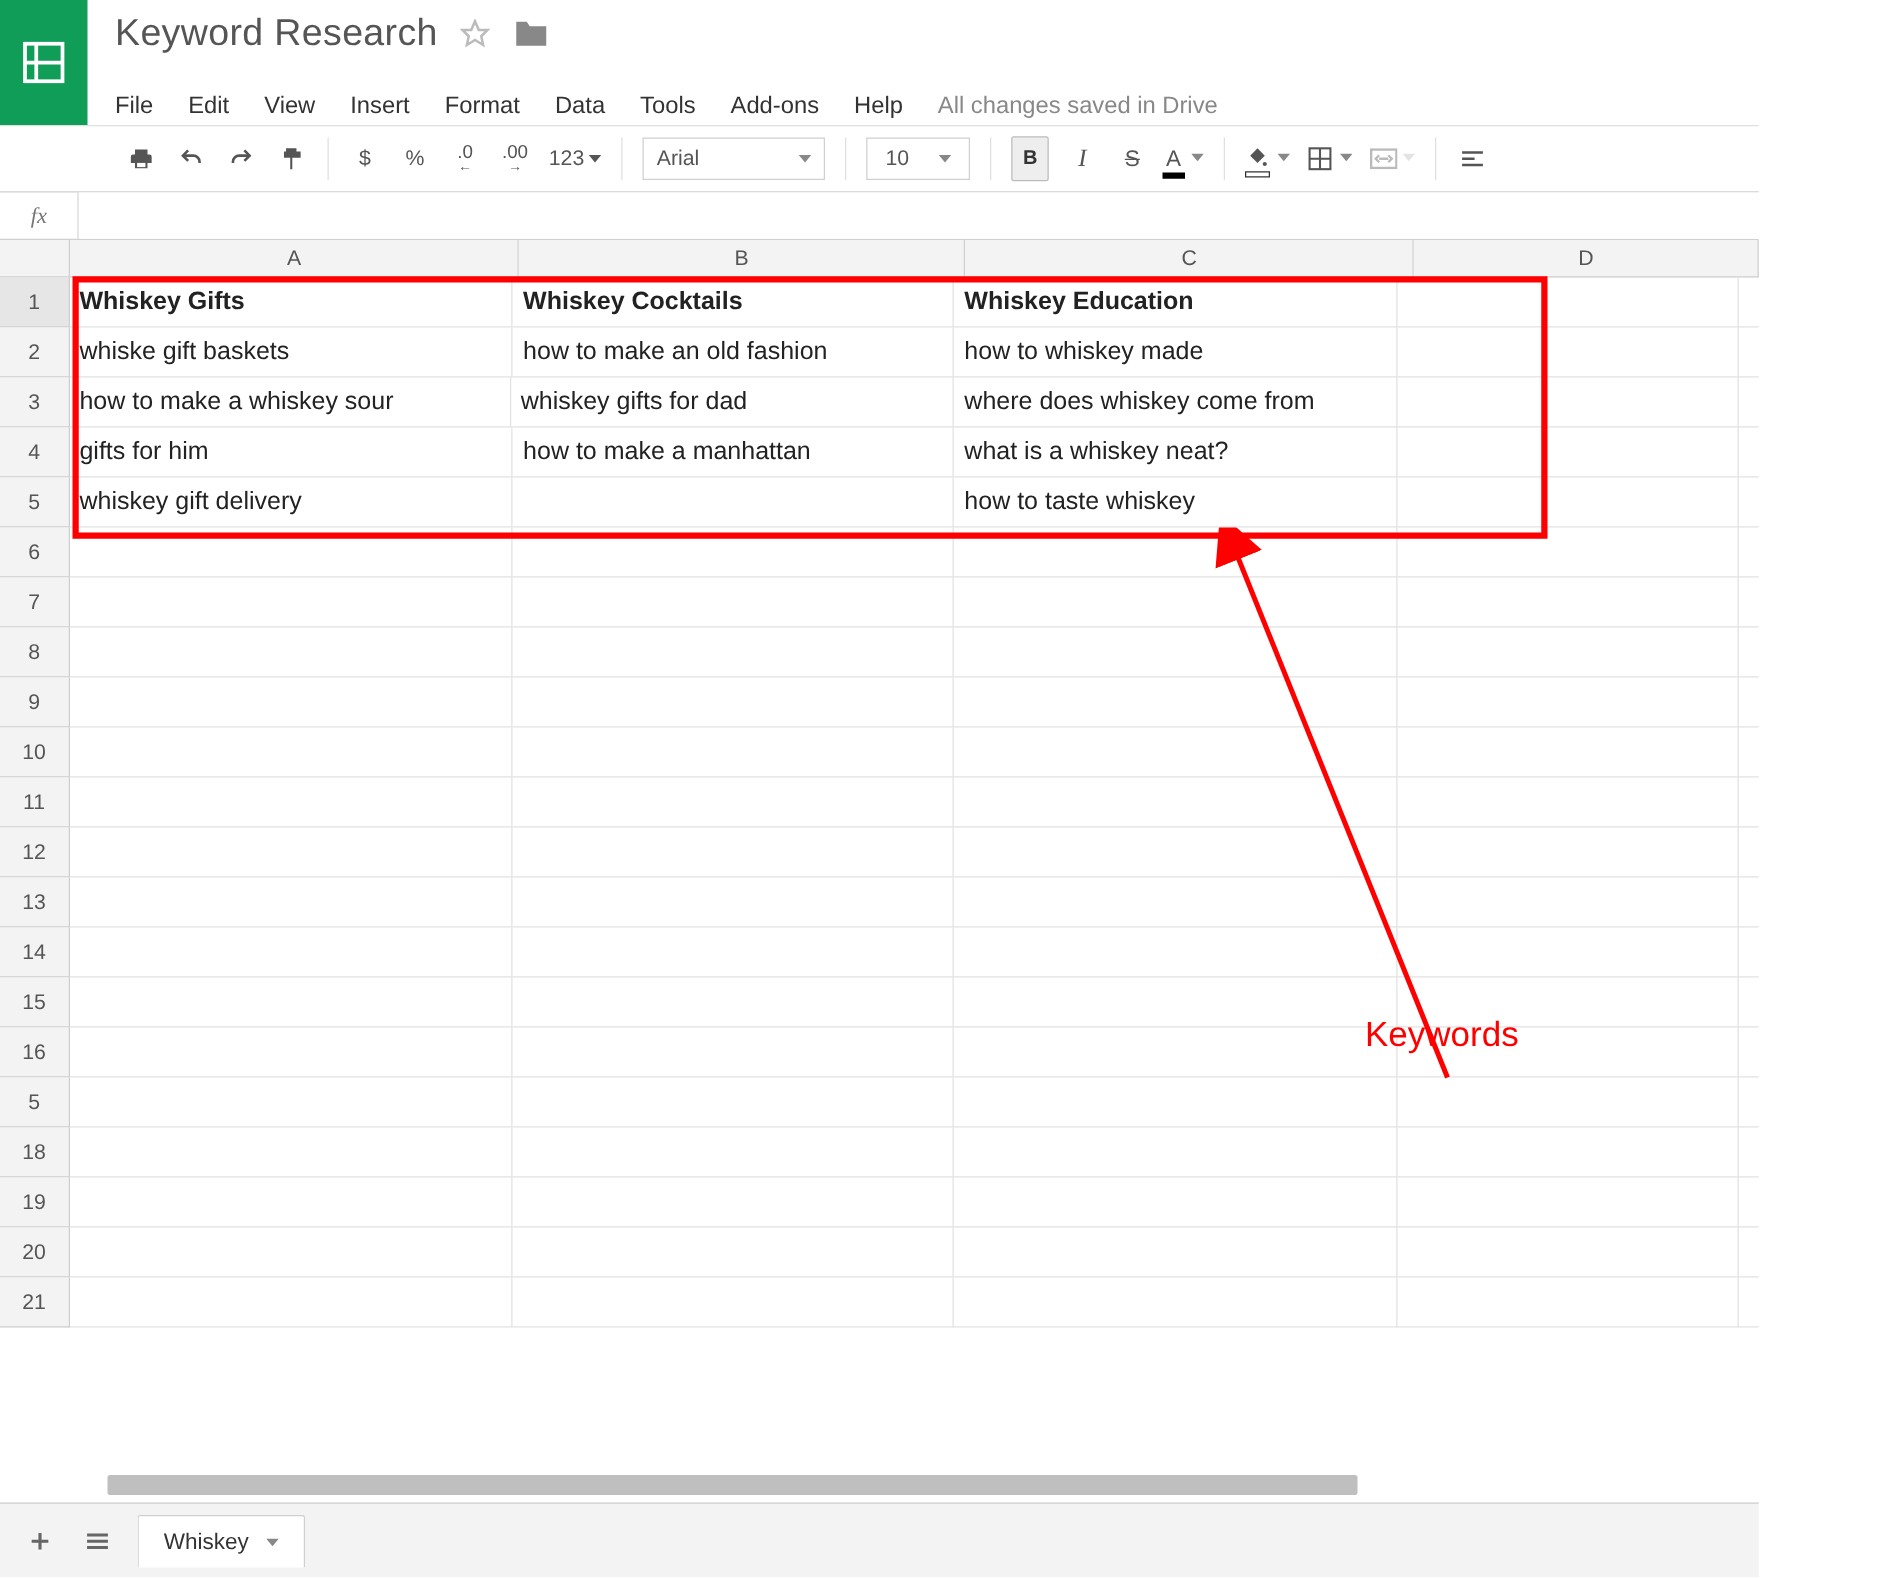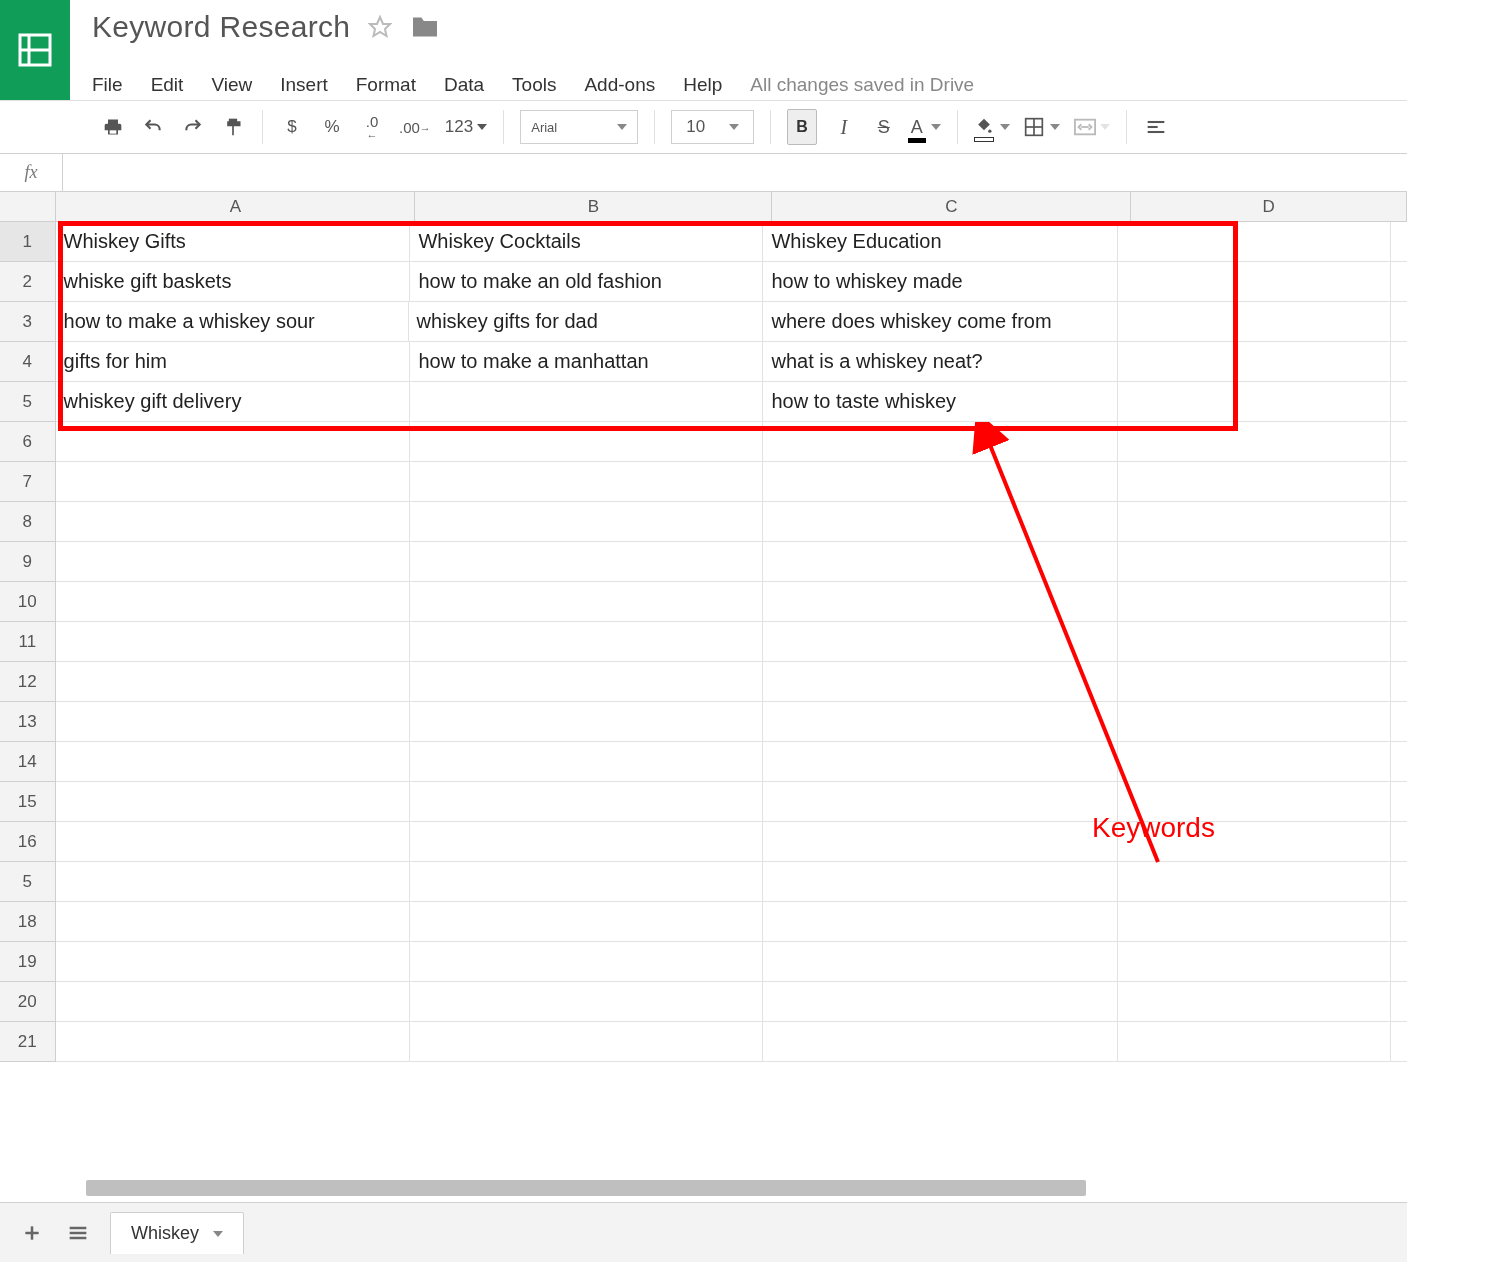--- a/index.html
+++ b/index.html
@@ -39,21 +39,21 @@
     padding-left: 90px;
     gap: 0;
     font-size: 16px;
     color: #555;
   }
   .tb-group { display: flex; align-items: center; height: 100%; padding: 0 10px; gap: 14px; }
   .tb-sep { width: 1px; height: 34px; background: #e0e0e0; margin: 0 6px; }
   .tb-btn { display:flex; align-items:center; justify-content:center; min-width:26px; height:36px; cursor:pointer; color:#555; fill:#555; }
   .tb-btn.selected { background:#eee; border:1px solid #bbb; border-radius:2px; padding:0 8px; font-weight:bold; color:#333; }
   .tb-text { font-family: Arial; font-size:17px; color:#555; }
-  .font-select { display:flex; align-items:center; border:1px solid #d0d0d0; height:34px; padding:0 10px; gap:60px; font-size:13px; }
+  .font-select { display:flex; align-items:center; border:1px solid #d0d0d0; height:34px; padding:0 10px; gap:80px; font-size:17px; }
   .size-select { display:flex; align-items:center; border:1px solid #d0d0d0; height:34px; padding:0 14px; gap:24px; font-size:17px; }
   .dd-arrow svg { width:10px; height:10px; }
   .text-color-A { position:relative; font-size:18px; color:#555; }
   .text-color-A .underline { position:absolute; left:-3px; right:-3px; bottom:-5px; height:5px; background:#000; }
   .fill-swatch { position:relative; width:20px; height:20px; }
   .fill-swatch svg { width:20px; height:20px; }
   .fill-swatch .underline { position:absolute; left:0; right:0; bottom:-5px; height:5px; background:#fff; border:1px solid #333; }
 
   
   .fx-bar { display:flex; align-items:center; height:38px; border-bottom:1px solid #d0d0d0; }
@@ -65,21 +65,21 @@
   .grid-wrap { position:relative; }
   .col-headers { display:flex; height:30px; font-size:17px; color:#555; }
   .corner { width:58px; background:#f3f3f3; border-right:1px solid #cfcfcf; border-bottom:1px solid #cfcfcf; }
   .col-h { display:flex; align-items:center; justify-content:center; background:#f3f3f3; border-right:1px solid #cfcfcf; border-bottom:1px solid #cfcfcf; }
   .col-h.col-extra { flex:1; border-right:none; }
   .rows { }
   .row { display:flex; height:40px; }
   .row-h { width:58px; display:flex; align-items:center; justify-content:center; font-size:17px; color:#555; background:#f3f3f3; border-right:1px solid #cfcfcf; border-bottom:1px solid #cfcfcf; }
   .row-h.sel { background:#e6e6e6; }
   .cell { border-right:1px solid #e2e2e2; border-bottom:1px solid #e2e2e2; display:flex; align-items:center; padding:0 8px; font-size:20px; color:#222; }
-  .cell.header { font-weight:normal; }
+  .cell.header { font-weight:bold; }
   .cell.col-extra { flex:1; border-right:none; }
   .colA { width:370px; }
   .colB { width:368px; }
   .colC { width:370px; }
   .colD { width:284px; }
   .hscroll-thumb { height:16px; background:#bfbfbf; border-radius:2px; }
 
   
   .sheet-bar { position:absolute; left:0; right:0; bottom:0; height:60px; border-top:1px solid #d0d0d0; background:#f3f3f3; display:flex; align-items:center; padding:16px 18px; gap:18px; }
   .sheet-tab { background:#fff; border:1px solid #cfcfcf; border-bottom:none; padding:10px 20px; display:flex; align-items:center; gap:14px; font-size:18px; color:#333; border-radius:2px 2px 0 0; }
@@ -160,21 +160,21 @@
         </div>
     </div>
     <div class="tb-sep"></div>
     <div class="tb-group">
       <div class="tb-btn tb-text">$</div>
       <div class="tb-btn tb-text">%</div>
       <div class="tb-btn" style="flex-direction:column; line-height:1; font-size:15px;">
           <span>.0</span>
           <span style="font-size:11px;">←</span>
         </div>
-      <div class="tb-btn" style="line-height:1; font-size:15px;">
+      <div class="tb-btn" style="flex-direction:column; line-height:1; font-size:15px;">
           <span>.00</span>
           <span style="font-size:11px;">→</span>
         </div>
       <div class="tb-btn tb-text">
           <span>123</span>
           <span class="dd-arrow" style="margin-left:4px;"><svg viewBox="0 0 10 10" fill="#555">
               <polygon points="0,2 10,2 5,8"></polygon>
             </svg></span>
         </div>
     </div>

